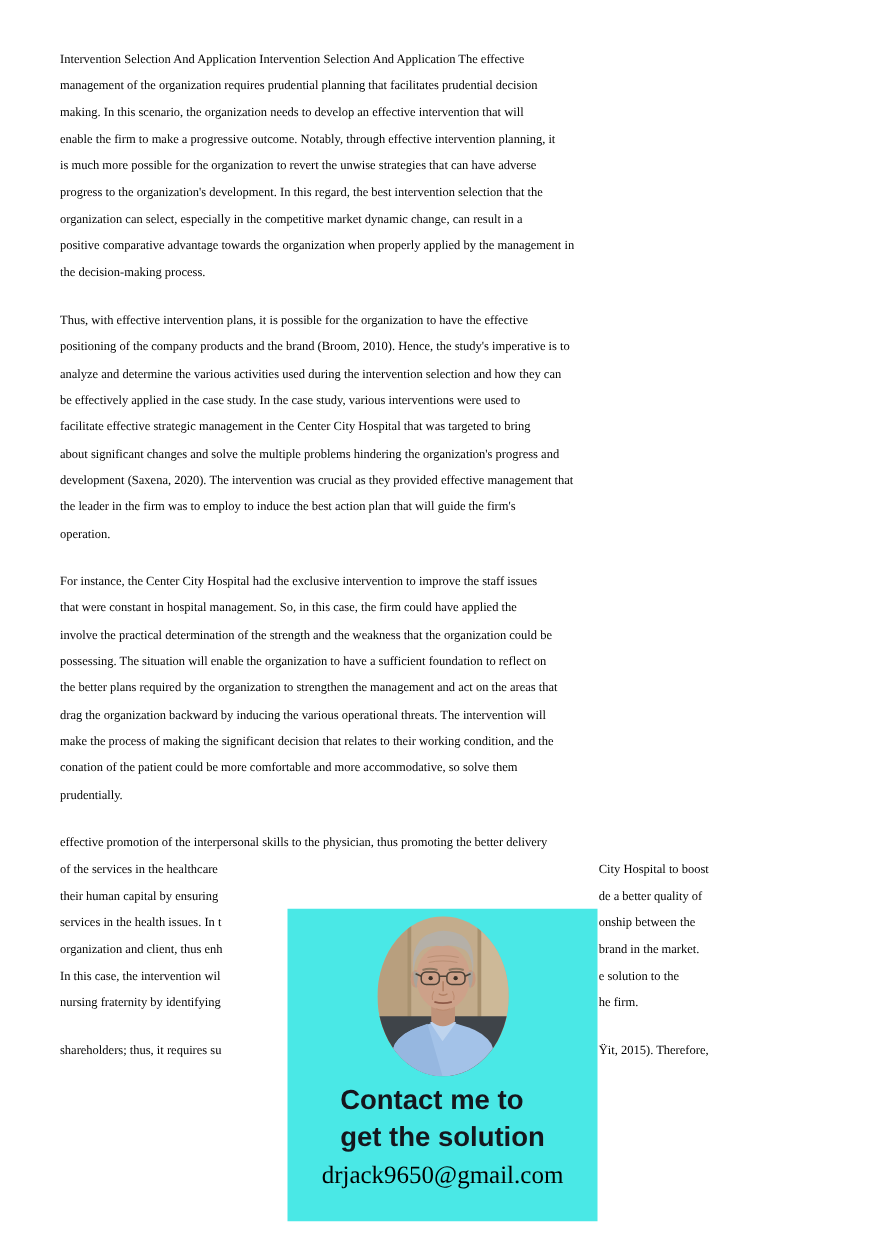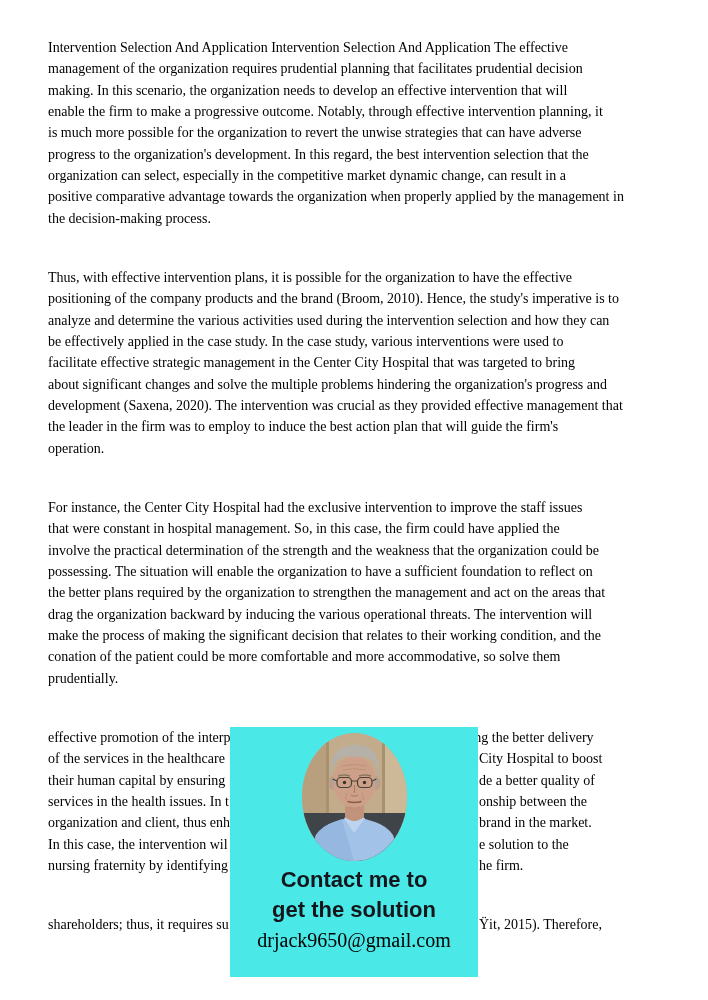--- a/index.html
+++ b/index.html
@@ -11,23 +11,23 @@
     background: #ffffff;
     overflow: hidden;
     font-family: "Liberation Serif", "DejaVu Serif", serif;
   }
   .doc {
     position: absolute;
     left: 48px;
     top: 37px;
     width: 612px;
     color: #000000;
-    font-size: 14px;
+    font-size: 10px;
   }
-  .para + .para { margin-top: 38px; }
+  .para + .para { margin-top: 17px; }
   .line {
     position: relative;
     height: 21.33px;
     line-height: 21.33px;
     white-space: nowrap;
   }
   .frag-right {
     position: absolute;
     left: 431px;   
     top: 0;
@@ -47,21 +47,21 @@
     width: 105px;
     height: 128px;
     margin-top: 6px;
     display: block;
   }
   .ad-heading {
     font-family: "Liberation Sans", "DejaVu Sans", sans-serif;
     font-weight: bold;
     font-size: 22px;
     line-height: 30px;
-    text-align: center;
+    text-align: left;
   }
   .ad-heading .h-line { display: block; }
   .ad-email {
     font-family: "Liberation Serif", "DejaVu Serif", serif;
     font-weight: normal;
     font-size: 20px;
     line-height: 30px;
     text-align: center;
   }
 </style>

